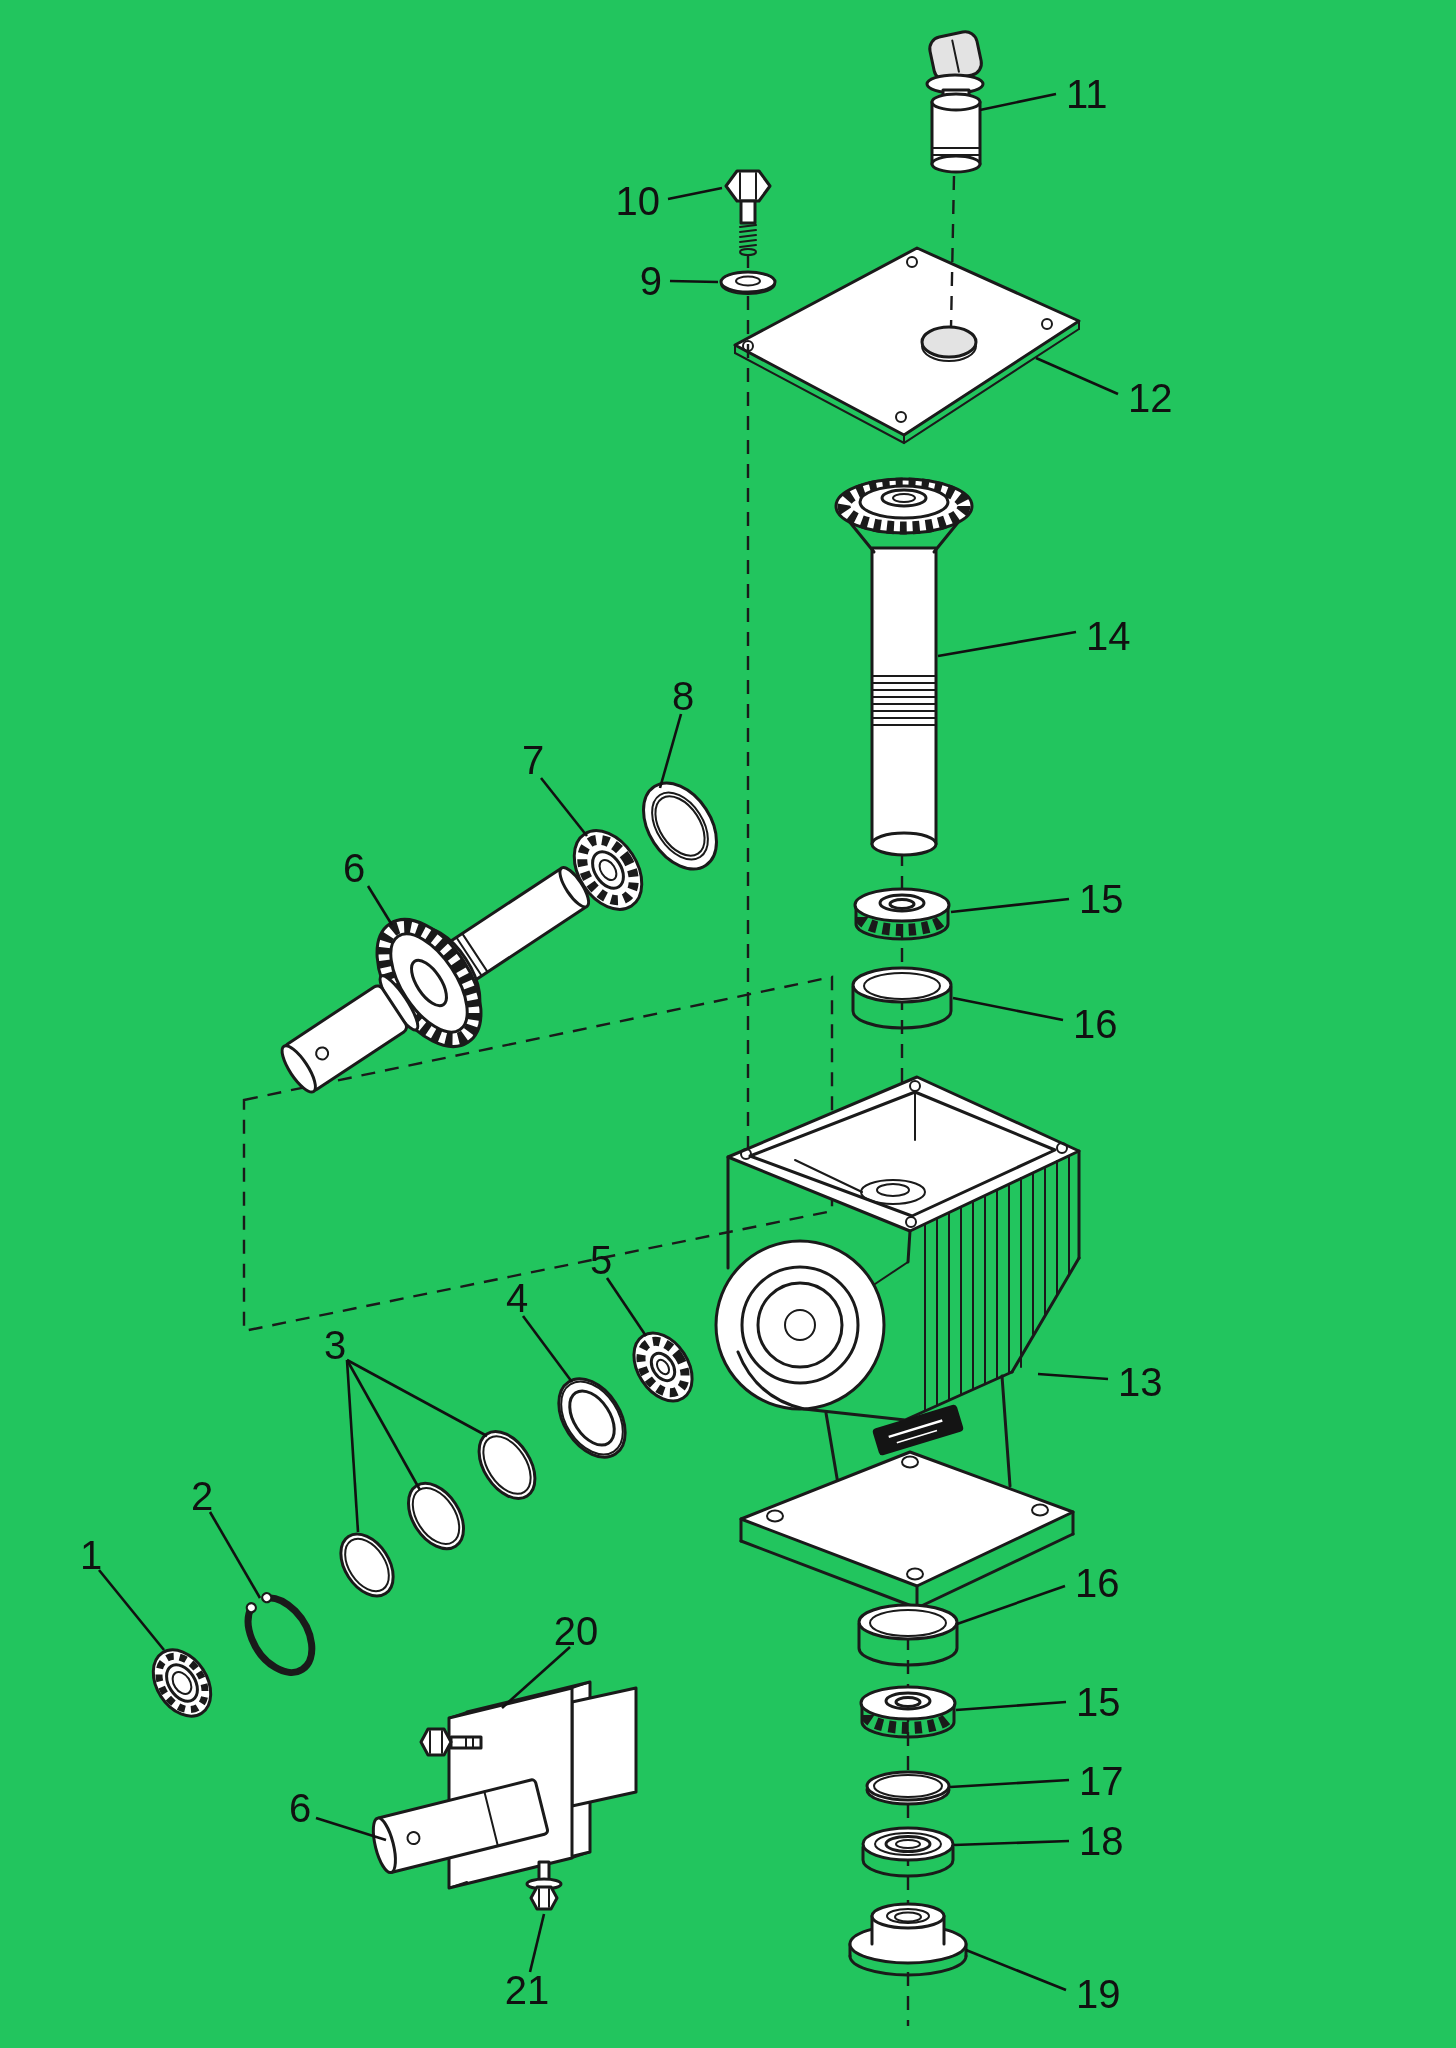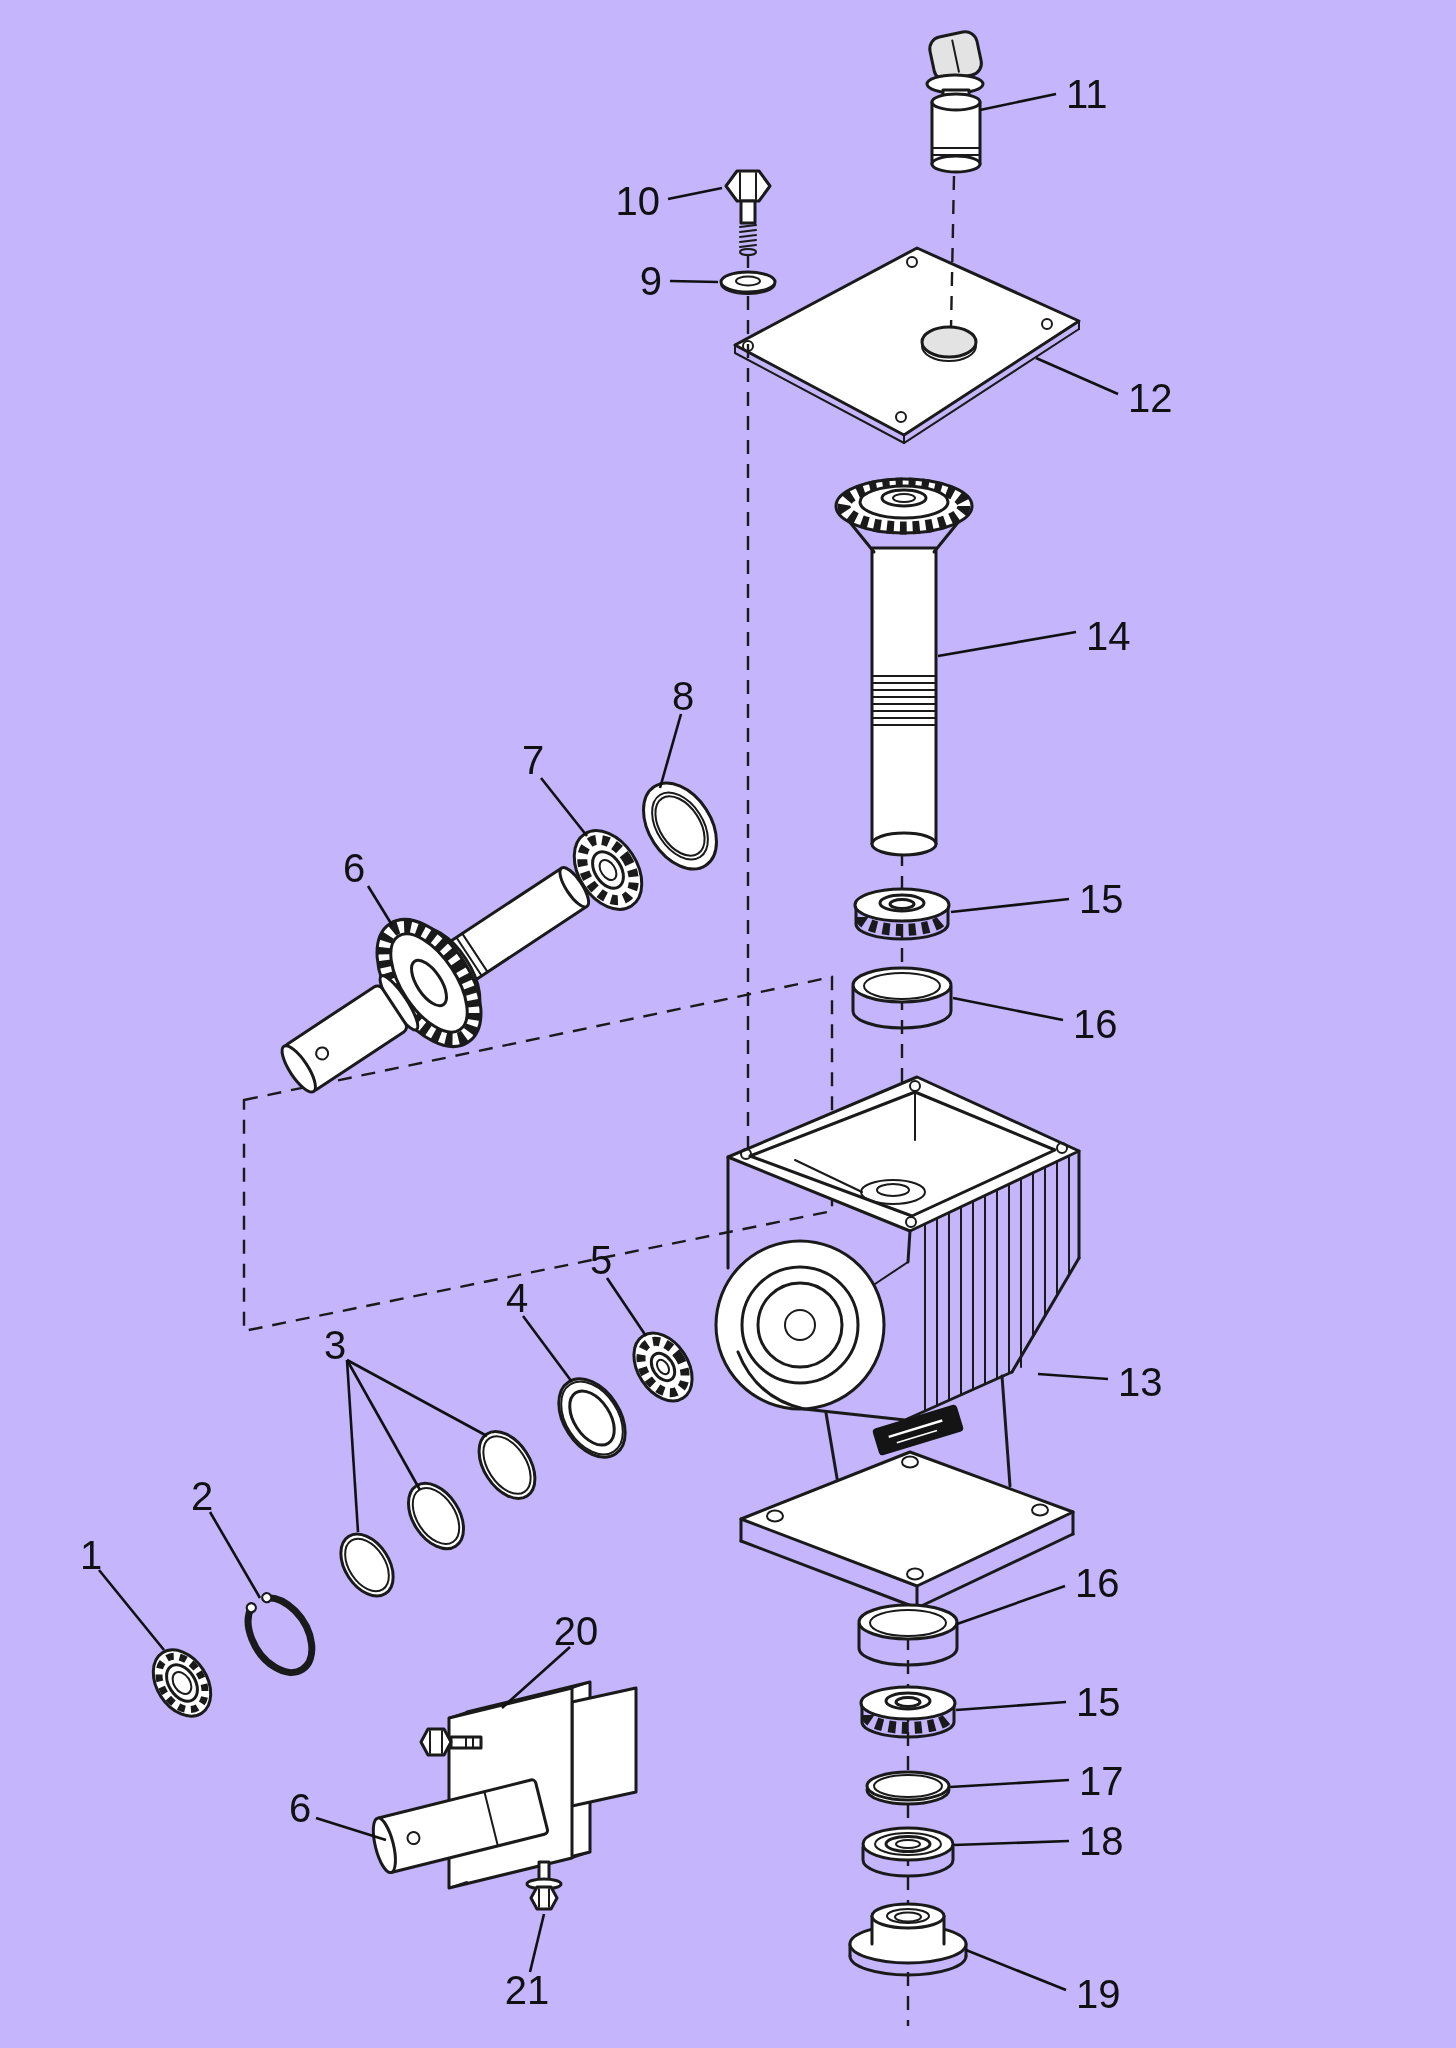--- a/index.html
+++ b/index.html
@@ -1,16 +1,16 @@
 <!DOCTYPE html>
 <html><head>
 <meta charset="utf-8">
 <style>
   html,body{margin:0;padding:0;background:#ffffff;}
-  .page{position:relative;width:1456px;height:2048px;background:#c4b5fd;overflow:hidden;}
+  .page{position:relative;width:1456px;height:2048px;background:#22c55e;overflow:hidden;}
   svg{position:absolute;inset:0;}
   .ln{fill:none;stroke:#1a1a1a;stroke-width:3;stroke-linecap:round;stroke-linejoin:round;}
   .thin{fill:none;stroke:#1a1a1a;stroke-width:2;stroke-linecap:round;}
   .fw{fill:#ffffff;stroke:#1a1a1a;stroke-width:3;stroke-linejoin:round;}
   .fw2{fill:#ffffff;stroke:#1a1a1a;stroke-width:2.2;stroke-linejoin:round;}
   .fg{fill:#e3e3e3;stroke:#1a1a1a;stroke-width:3;}
   .dash{fill:none;stroke:#1a1a1a;stroke-width:2.4;stroke-dasharray:14 10;}
   .teeth{fill:none;stroke:#1a1a1a;stroke-dasharray:7 6;}
   .leader{stroke:#111111;stroke-width:2.6;}
   .callout-text{font-family:"Liberation Sans",sans-serif;font-size:40px;font-weight:400;fill:#111111;dominant-baseline:central;}

